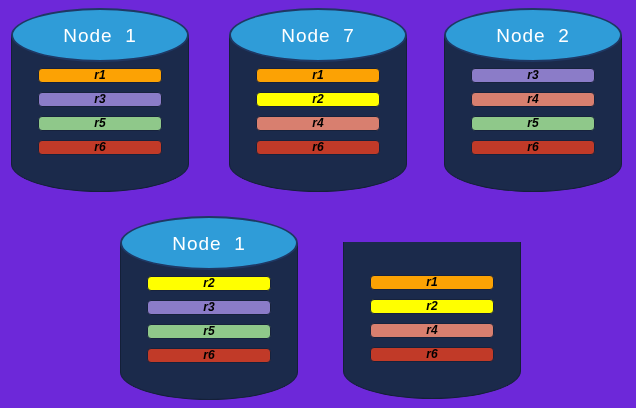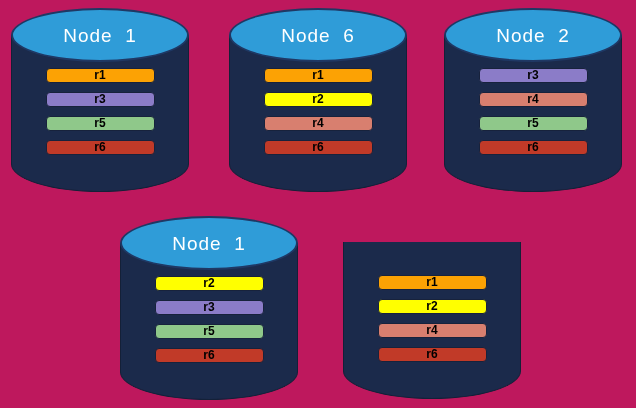--- a/index.html
+++ b/index.html
@@ -6,21 +6,21 @@
   html, body { background: #ffffff; }
   body {
     font-family: "Liberation Sans", "DejaVu Sans", sans-serif;
     width: 636px; height: 408px;
     position: relative;
     overflow: hidden;
   }
   .canvas {
     position: absolute; left: 0; top: 0;
     width: 636px; height: 408px;
-    background: #be185d;
+    background: #6d28d9;
   }
   .node {
     position: absolute;
     width: 178px; height: 184px;
   }
   .pos-1 { left: 11px;  top: 8px;   }
   .pos-2 { left: 229px; top: 8px;   }
   .pos-3 { left: 444px; top: 8px;   }
   .pos-4 { left: 120px; top: 216px; }
   .pos-5 { left: 343px; top: 215px; }
@@ -62,29 +62,30 @@
     position: absolute;
     left: 0; right: 0;
     top: 60px;
     z-index: 3;
     display: flex;
     flex-direction: column;
     align-items: center;
     gap: 9px;
   }
   .bar {
-    width: 109px;
+    width: 124px;
     height: 15px;
     border-radius: 4px;
     border: 1px solid #17223C;
     color: #000000;
     font-size: 12px;
     font-weight: bold;
     line-height: 13px;
     text-align: center;
+    font-style: italic;
   }
 </style>
 </head>
 <body>
 
 <div class="canvas">
 
   <div class="node pos-1">
     <div class="cyl-body"></div>
     <div class="cyl-top">
@@ -94,21 +95,21 @@
         <div class="bar" style="background: rgb(252, 162, 4); color: rgb(0, 0, 0);">r1</div>
         <div class="bar" style="background: rgb(139, 124, 200); color: rgb(0, 0, 0);">r3</div>
         <div class="bar" style="background: rgb(143, 200, 138); color: rgb(0, 0, 0);">r5</div>
         <div class="bar" style="background: rgb(193, 58, 40); color: rgb(0, 0, 0);">r6</div>
       </div>
   </div>
 
   <div class="node pos-2">
     <div class="cyl-body"></div>
     <div class="cyl-top">
-      <span class="cyl-title">Node  6</span>
+      <span class="cyl-title">Node  7</span>
     </div>
     <div class="bars">
         <div class="bar" style="background: rgb(252, 162, 4); color: rgb(0, 0, 0);">r1</div>
         <div class="bar" style="background: rgb(255, 255, 0); color: rgb(0, 0, 0);">r2</div>
         <div class="bar" style="background: rgb(216, 127, 111); color: rgb(0, 0, 0);">r4</div>
         <div class="bar" style="background: rgb(193, 58, 40); color: rgb(0, 0, 0);">r6</div>
       </div>
   </div>
 
   <div class="node pos-3">

